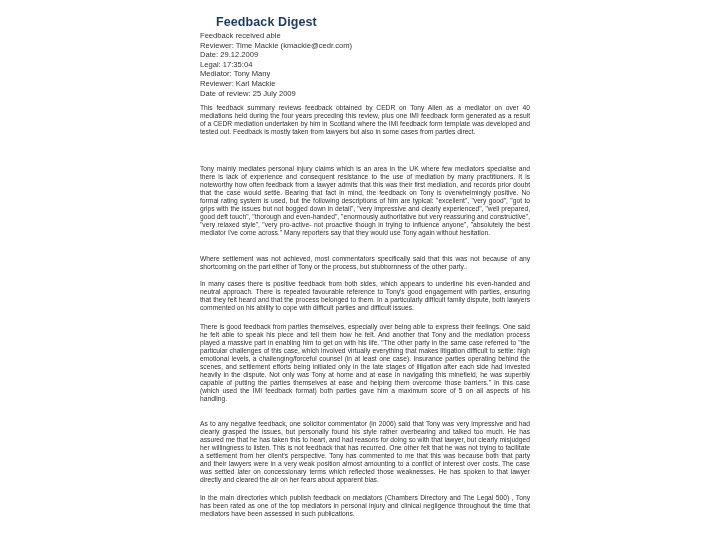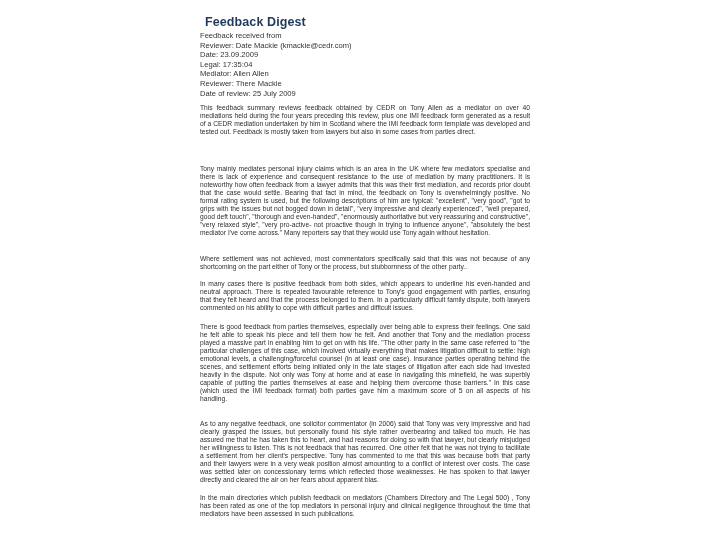--- a/index.html
+++ b/index.html
@@ -1,42 +1,42 @@
 <!DOCTYPE html>
 <html><head>
 <meta charset="utf-8">
 <style>
   html, body { margin: 0; padding: 0; background: #ffffff; }
   body { width: 720px; height: 540px; position: relative; overflow: hidden; font-family: "Liberation Sans", sans-serif; color: #2a2a2a; }
   .page { position: absolute; left: 200px; top: 0; width: 330px; }
-  .title { position: absolute; left: 5px; top: 15px; font-size: 12.5px; font-weight: bold; color: #1e3a5c; letter-spacing: 0.1px; }
+  .title { position: absolute; left: 16px; top: 15px; font-size: 12.5px; font-weight: bold; color: #1e3a5c; letter-spacing: 0.1px; }
   .meta { position: absolute; left: 0; top: 31px; font-size: 7.6px; line-height: 9.6px; color: #333; }
   .meta div { white-space: nowrap; }
   .para { position: absolute; left: 0; width: 330px; font-size: 6.7px; line-height: 8.0px; text-align: justify; color: #2e2e2e; }
   .p1 { top: 104px; }
   .p2 { top: 165px; }
   .p3 { top: 255px; }
   .p4 { top: 280px; }
   .p5 { top: 323px; }
   .p6 { top: 420px; }
   .p7 { top: 494px; }
 </style>
 </head>
 <body>
 
 <div class="page">
   <div class="title">Feedback Digest</div>
 
   <div class="meta">
-    <div>Feedback received from</div>
-    <div>Reviewer: Date Mackie (kmackie@cedr.com)</div>
-    <div>Date: 23.09.2009</div>
+    <div>Feedback received able</div>
+    <div>Reviewer: Time Mackie (kmackie@cedr.com)</div>
+    <div>Date: 29.12.2009</div>
     <div>Legal: 17:35:04</div>
-    <div>Mediator: Allen Allen</div>
-    <div>Reviewer: There Mackie</div>
+    <div>Mediator: Tony Many</div>
+    <div>Reviewer: Karl Mackie</div>
     <div>Date of review: 25 July 2009</div>
   </div>
 
   <div class="para p1">This feedback summary reviews feedback obtained by CEDR on Tony Allen as a mediator on over 40 mediations held during the four years preceding this review, plus one IMI feedback form generated as a result of a CEDR mediation undertaken by him in Scotland where the IMI feedback form template was developed and tested out.   Feedback is mostly taken from lawyers but also in some cases from parties direct.</div>
   <div class="para p2">Tony mainly mediates personal injury claims which is an area in the UK where few mediators specialise and there is lack of experience and consequent resistance to the use of mediation by many practitioners.  It is noteworthy how often feedback from a lawyer admits that this was their first mediation, and records prior doubt that the case would settle.   Bearing that fact in mind, the feedback on Tony is overwhelmingly positive.   No formal rating system is used, but the following descriptions of him are typical: "excellent", "very good", "got to grips with the issues but not bogged down in detail", "very impressive and clearly experienced", "well prepared, good deft touch", "thorough and even-handed", "enormously authoritative but very reassuring and constructive", "very relaxed style", "very pro-active- not proactive though in trying to influence anyone", "absolutely the best mediator I've come across."   Many reporters say that they would use Tony again without hesitation.</div>
   <div class="para p3">Where settlement was not achieved, most commentators specifically said that this was not because of any shortcoming on the part either of Tony or the process, but stubbornness of the other party..</div>
   <div class="para p4">In many cases there is positive feedback from both sides, which appears to underline his even-handed and neutral approach.  There is repeated favourable reference to Tony's good engagement with parties, ensuring that they felt heard and that the process belonged to them.  In a particularly difficult family dispute, both lawyers commented on his ability to cope with difficult parties and difficult issues.</div>
   <div class="para p5">There is good feedback from parties themselves, especially over being able to express their feelings.  One said he felt able to speak his piece and tell them how he felt. And another that Tony and the mediation process played a massive part in enabling him to get on with his life.  "The other party in the same case referred to "the particular challenges of this case, which involved virtually everything that makes litigation difficult to settle:  high emotional levels, a challenging/forceful counsel (in at least one case). Insurance parties operating behind the scenes, and settlement efforts being initiated only in the late stages of litigation after each side had invested heavily in the dispute.  Not only was Tony at home and at ease in navigating this minefield, he was superbly capable of putting the parties themselves at ease and helping them overcome those barriers."   In this case (which used the IMI feedback format) both parties gave him a maximum score of 5 on all aspects of his handling.</div>
   <div class="para p6">As to any negative feedback, one solicitor commentator (in 2006) said that Tony was very impressive and had clearly grasped the issues, but personally found his style rather overbearing and talked too much.  He has assured me that he has taken this to heart, and had reasons for doing so with that lawyer, but clearly misjudged her willingness to listen.  This is not feedback that has recurred.  One other felt that he was not trying to facilitate a settlement from her client's perspective.  Tony has commented to me that this was because both that party and their lawyers were in a very weak position almost amounting to a conflict of interest over costs.  The case was settled later on concessionary terms which reflected those weaknesses.  He has spoken to that lawyer directly and cleared the air on her fears about apparent bias.</div>
   <div class="para p7">In the main directories which publish feedback on mediators (Chambers Directory and The Legal 500) , Tony has been rated as one of the top mediators in personal injury and clinical negligence throughout the time that mediators have been assessed in such publications.</div>

